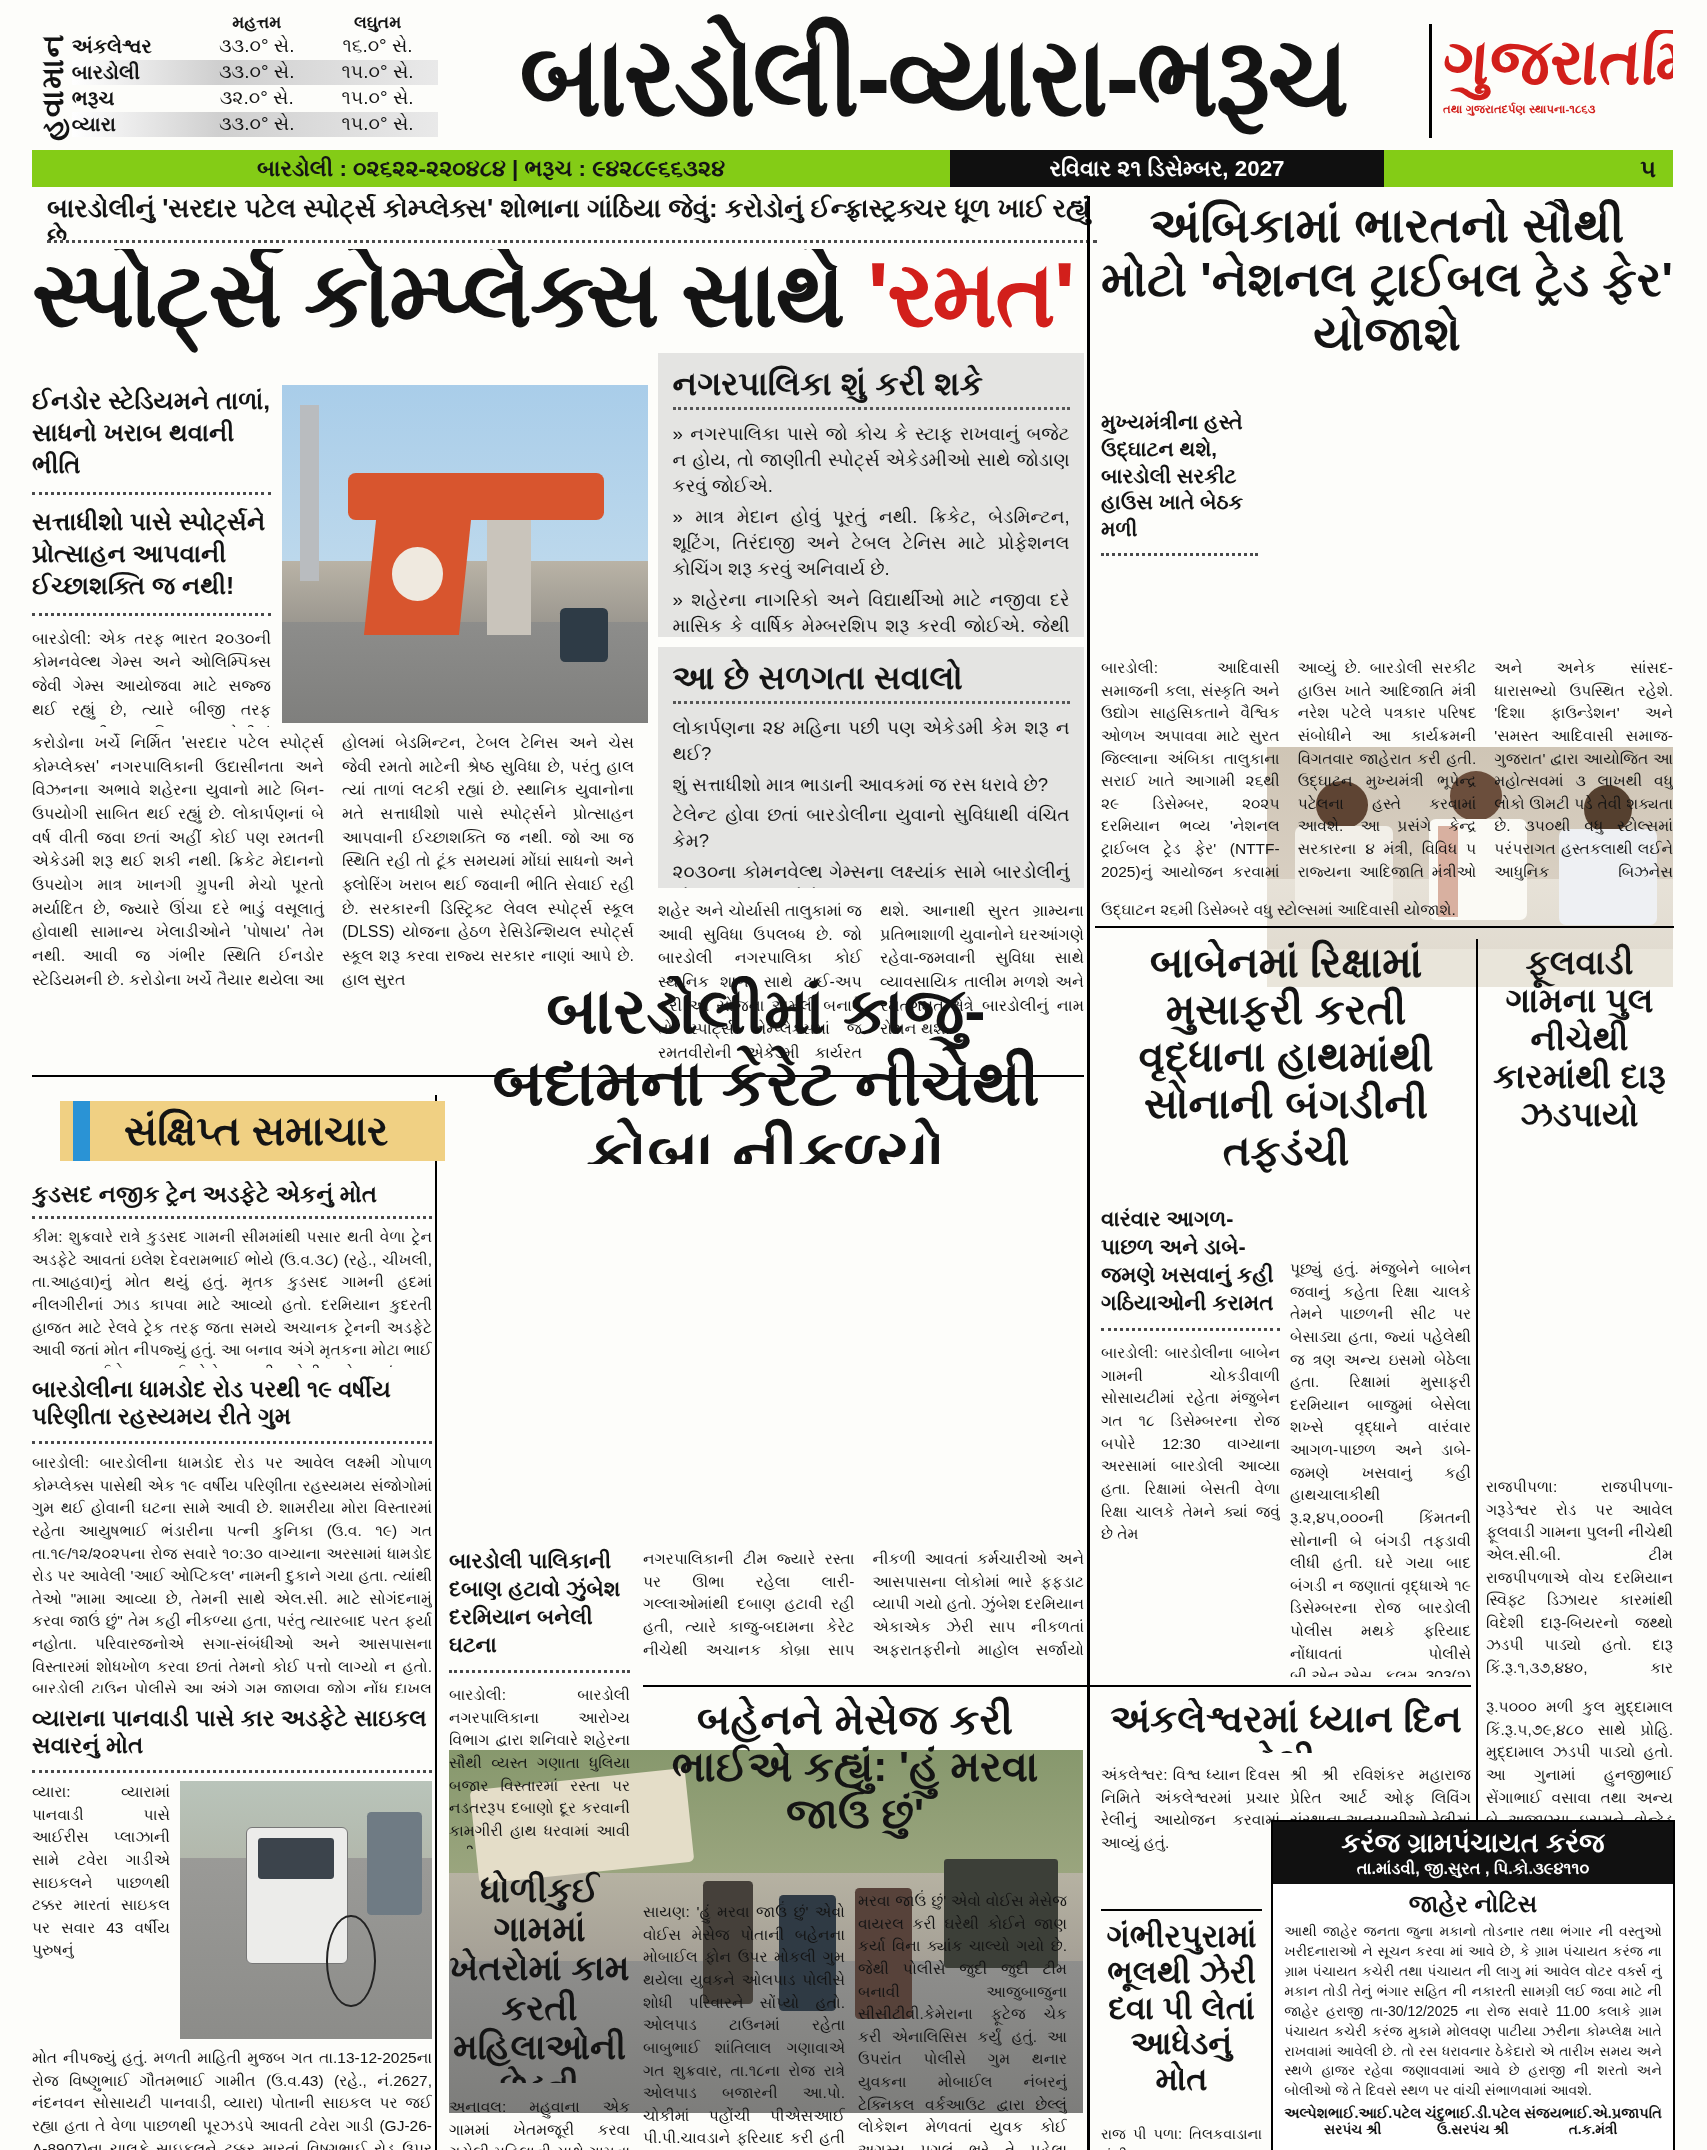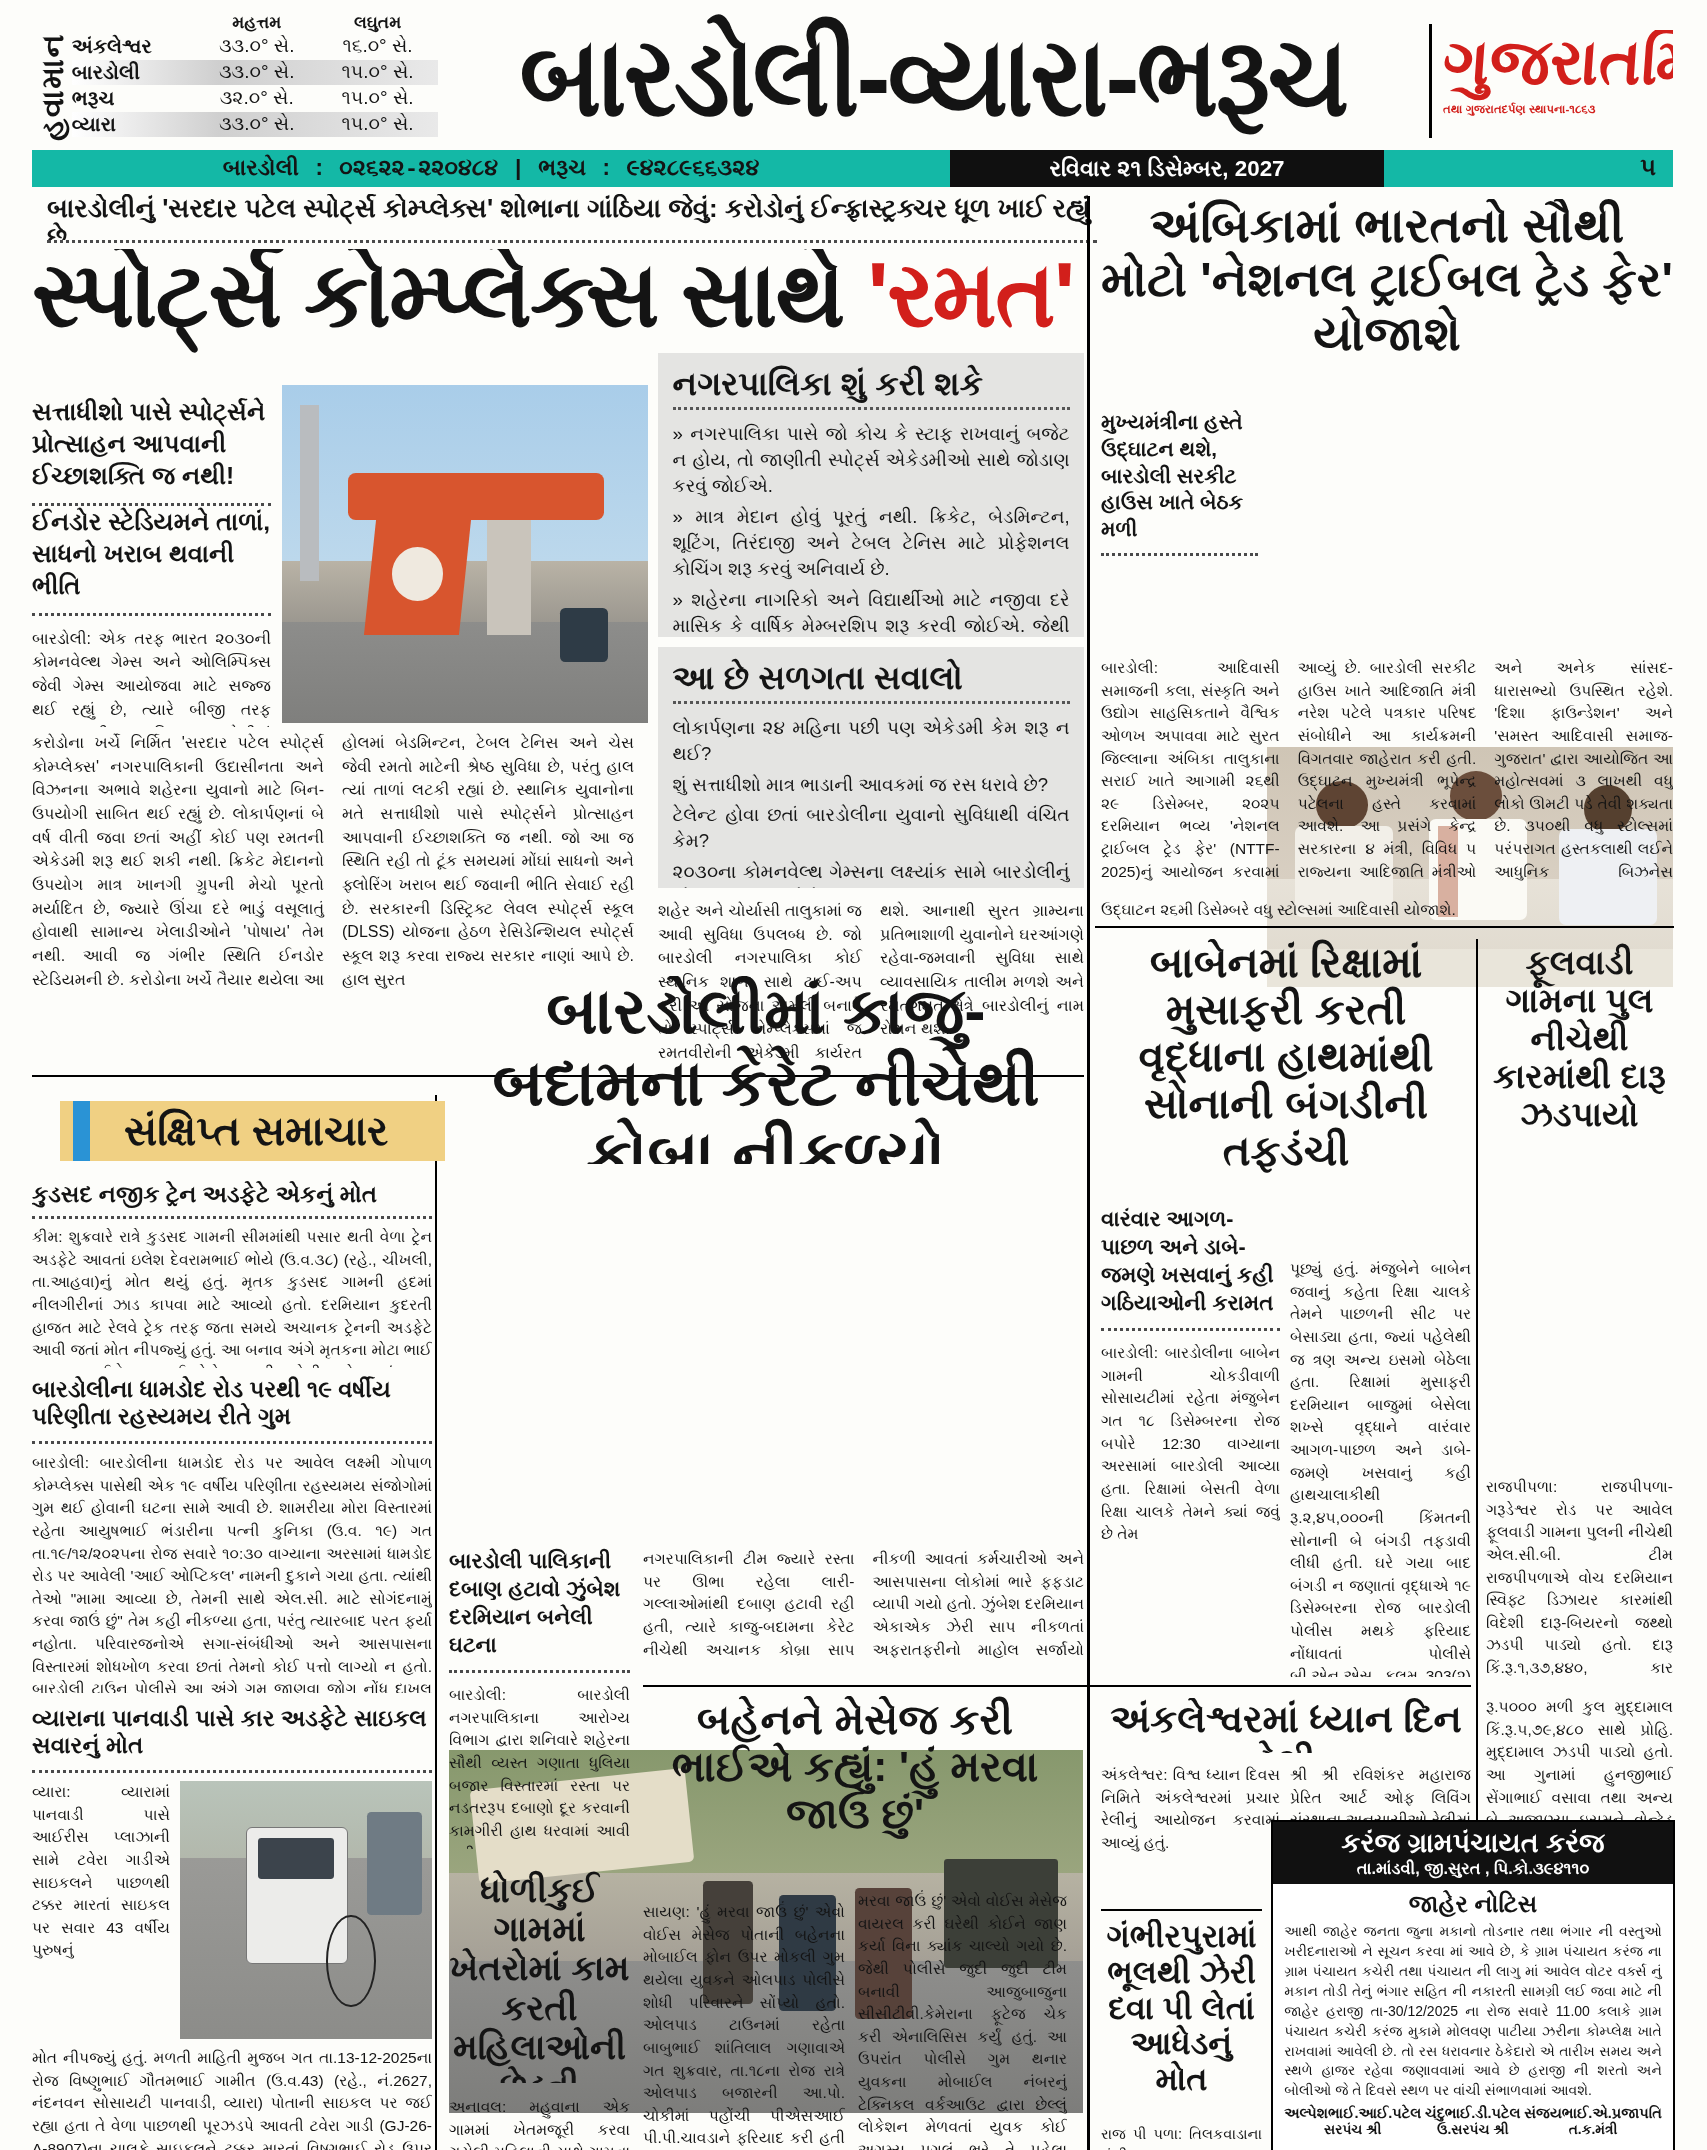--- a/index.html
+++ b/index.html
@@ -22,21 +22,21 @@
   .wtable .whead{display:flex;font-weight:bold;}
   .wtable .whead span{width:33%;text-align:center;font-size:17px;}
   .wrow{display:flex;align-items:center;height:25px;margin:0.9px 0;}
   .wrow:nth-child(odd){background:linear-gradient(90deg,#ffffff, #cfcfcf 40%,#e9e9e9);}
   .wrow b{width:34%;font-size:20px;}
   .wrow span{width:33%;text-align:center;}
   .masthead-title{font-size:102px;font-weight:bold;letter-spacing:-2.6px;line-height:129px;transform:scaleY(1.08);}
   .logo-red{color:#d21f1b;font-weight:bold;font-size:64px;line-height:1.0;transform:skewX(-4deg);}
   .logo-tag{color:#d21f1b;font-size:11.6px;margin-top:7.7px;font-weight:bold;}
   .contactbar{display:flex;height:37px;font-weight:bold;}
-  .cb-gray{background:#14b8a6;display:flex;align-items:center;font-family:Liberation Mono, monospace;}
+  .cb-gray{background:#84cc16;display:flex;align-items:center;}
   .cb-black{background:#101010;color:#fff;display:flex;align-items:center;justify-content:center;}
   
   .kicker{font-size:26px;font-weight:bold;line-height:1.1;}
   .h-lead{font-size:91px;font-weight:bold;line-height:1.0;letter-spacing:-1.7px;}
   .red{color:#d21f1b;}
   .deck{font-size:24.5px;font-weight:bold;line-height:1.3;}
   .graybox{background:#e4e4e2;padding:12px 14.6px;}
   .graybox h3{font-size:33px;margin:0 0 3.4px 0;}
   .graybox .gb-rule{border-bottom:3.4px dotted #555;margin-bottom:10.3px;}
   .gb-item{font-size:18.5px;line-height:1.42;text-align:justify;margin:0 0 4.3px 0;}
@@ -101,22 +101,22 @@
     <div class="cb-gray" style="flex:1;justify-content:flex-end;padding-right:17px;font-size:24px;">૫</div>
   </div>
 
   <div class="abs kicker dot-b" style="left:47px;top:194px;width:1050px;height:46px;">બારડોલીનું 'સરદાર પટેલ સ્પોર્ટ્સ કોમ્પ્લેક્સ' શોભાના ગાંઠિયા જેવું: કરોડોનું ઈન્ફ્રાસ્ટ્રક્ચર ધૂળ ખાઈ રહ્યું છે</div>
 
   <div class="abs h-lead" style="left:32px;top:249px;width:1050px;height:127px;">
     <span>સ્પોર્ટ્સ કોમ્પ્લેક્સ સાથે </span><span class="red">'રમત'</span>
   </div>
 
   <div class="abs" style="left:32px;top:385px;width:239px;height:342px;">
+    <div class="deck dot-b" style="padding-bottom:11.2px;">ઈનડોર સ્ટેડિયમને તાળાં, સાધનો ખરાબ થવાની ભીતિ</div>
     <div class="deck dot-b" style="padding:11.2px 0;">સત્તાધીશો પાસે સ્પોર્ટ્સને પ્રોત્સાહન આપવાની ઈચ્છાશક્તિ જ નથી!</div>
-    <div class="deck dot-b" style="padding-bottom:11.2px;">ઈનડોર સ્ટેડિયમને તાળાં, સાધનો ખરાબ થવાની ભીતિ</div>
     <p class="body-txt jus" style="margin:11.2px 0 0 0;">બારડોલી: એક તરફ ભારત ૨૦૩૦ની કોમનવેલ્થ ગેમ્સ અને ઓલિમ્પિક્સ જેવી ગેમ્સ આયોજવા માટે સજ્જ થઈ રહ્યું છે, ત્યારે બીજી તરફ સત્યાગ્રહની ભૂમિ બારડોલીમાં ભવિષ્યના ખેલાડીઓ તૈયાર કરવાની દિશામાં ઘોર ઉદાસીનતા પ્રવર્તે છે.</p>
   </div>
 
   <div class="abs photo" style="left:282px;top:385px;width:366px;height:338px;">
     <div style="position:absolute;inset:0;background:linear-gradient(#a9cde9 0%,#bcd8ec 52%,#b9b3a6 52%,#9c9890 70%,#8d8d8b 70%,#7f7f7d 100%);"></div>
     <div style="position:absolute;left:18%;top:26%;width:70%;height:14%;background:#d8552e;border-radius:7.7px;"></div>
     <div style="position:absolute;left:24%;top:40%;width:26%;height:34%;background:#d8552e;transform:skewX(-6deg);"></div>
     <div style="position:absolute;left:56%;top:40%;width:12%;height:34%;background:#c9c4bb;"></div>
     <div style="position:absolute;left:30%;top:48%;width:14%;height:16%;background:#efe9df;border-radius:50%;"></div>
     <div style="position:absolute;left:5%;top:6%;width:5%;height:52%;background:#b9bcbf;"></div>

